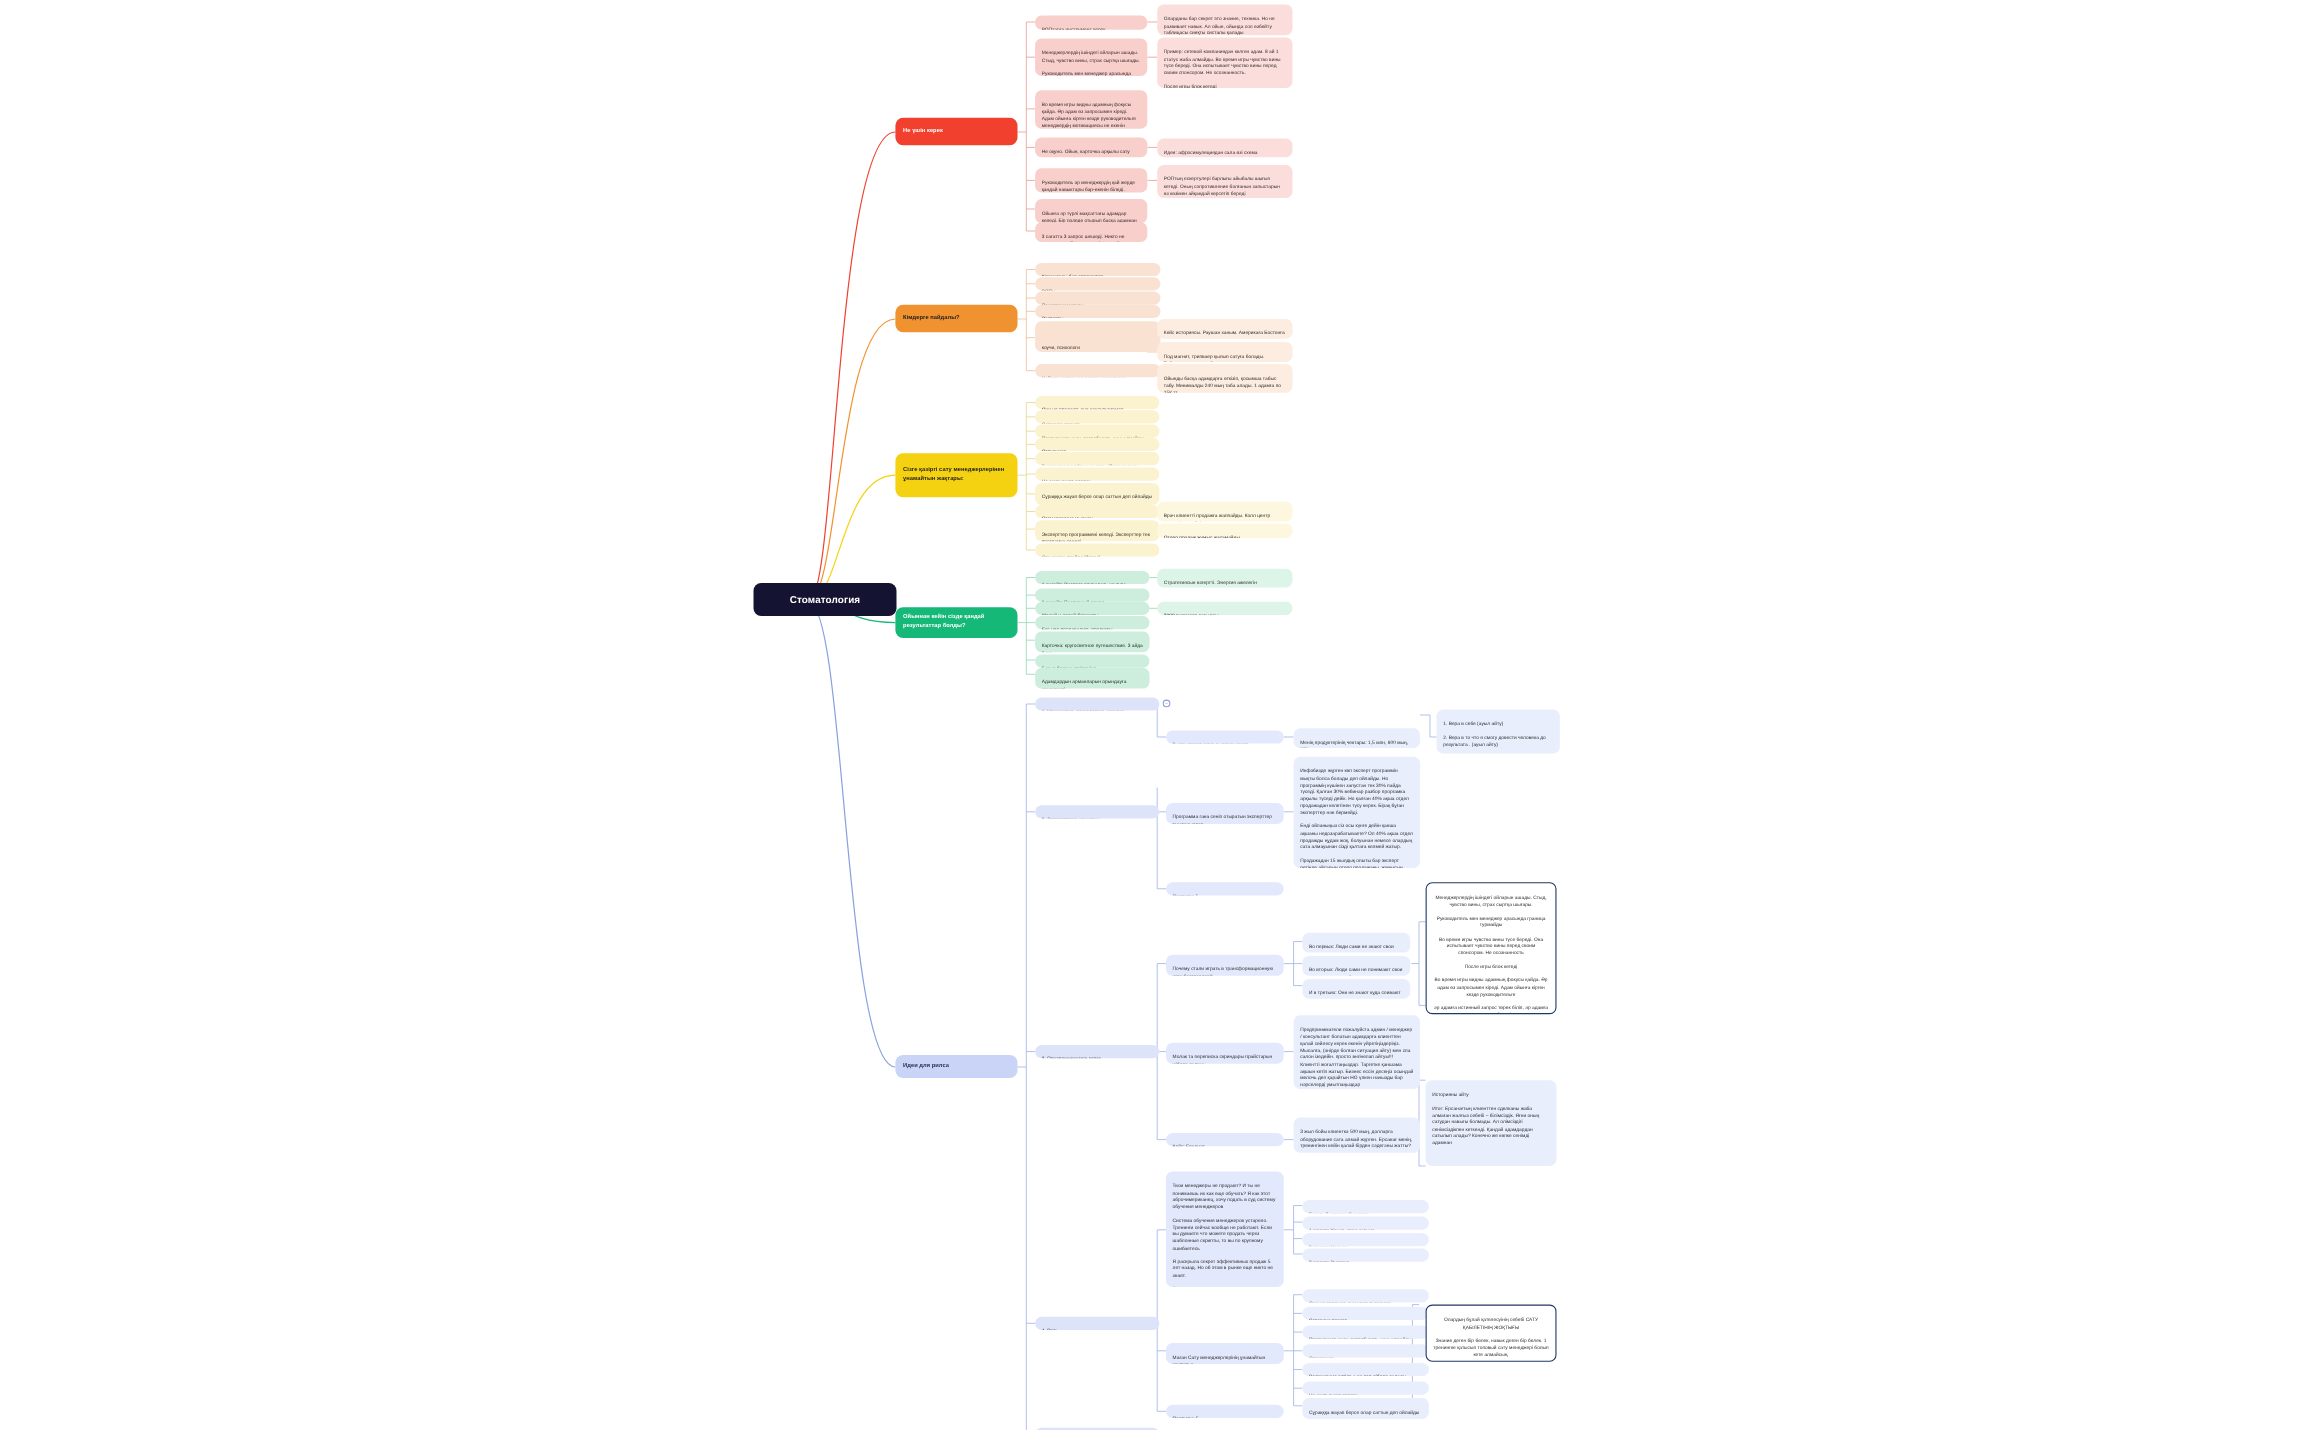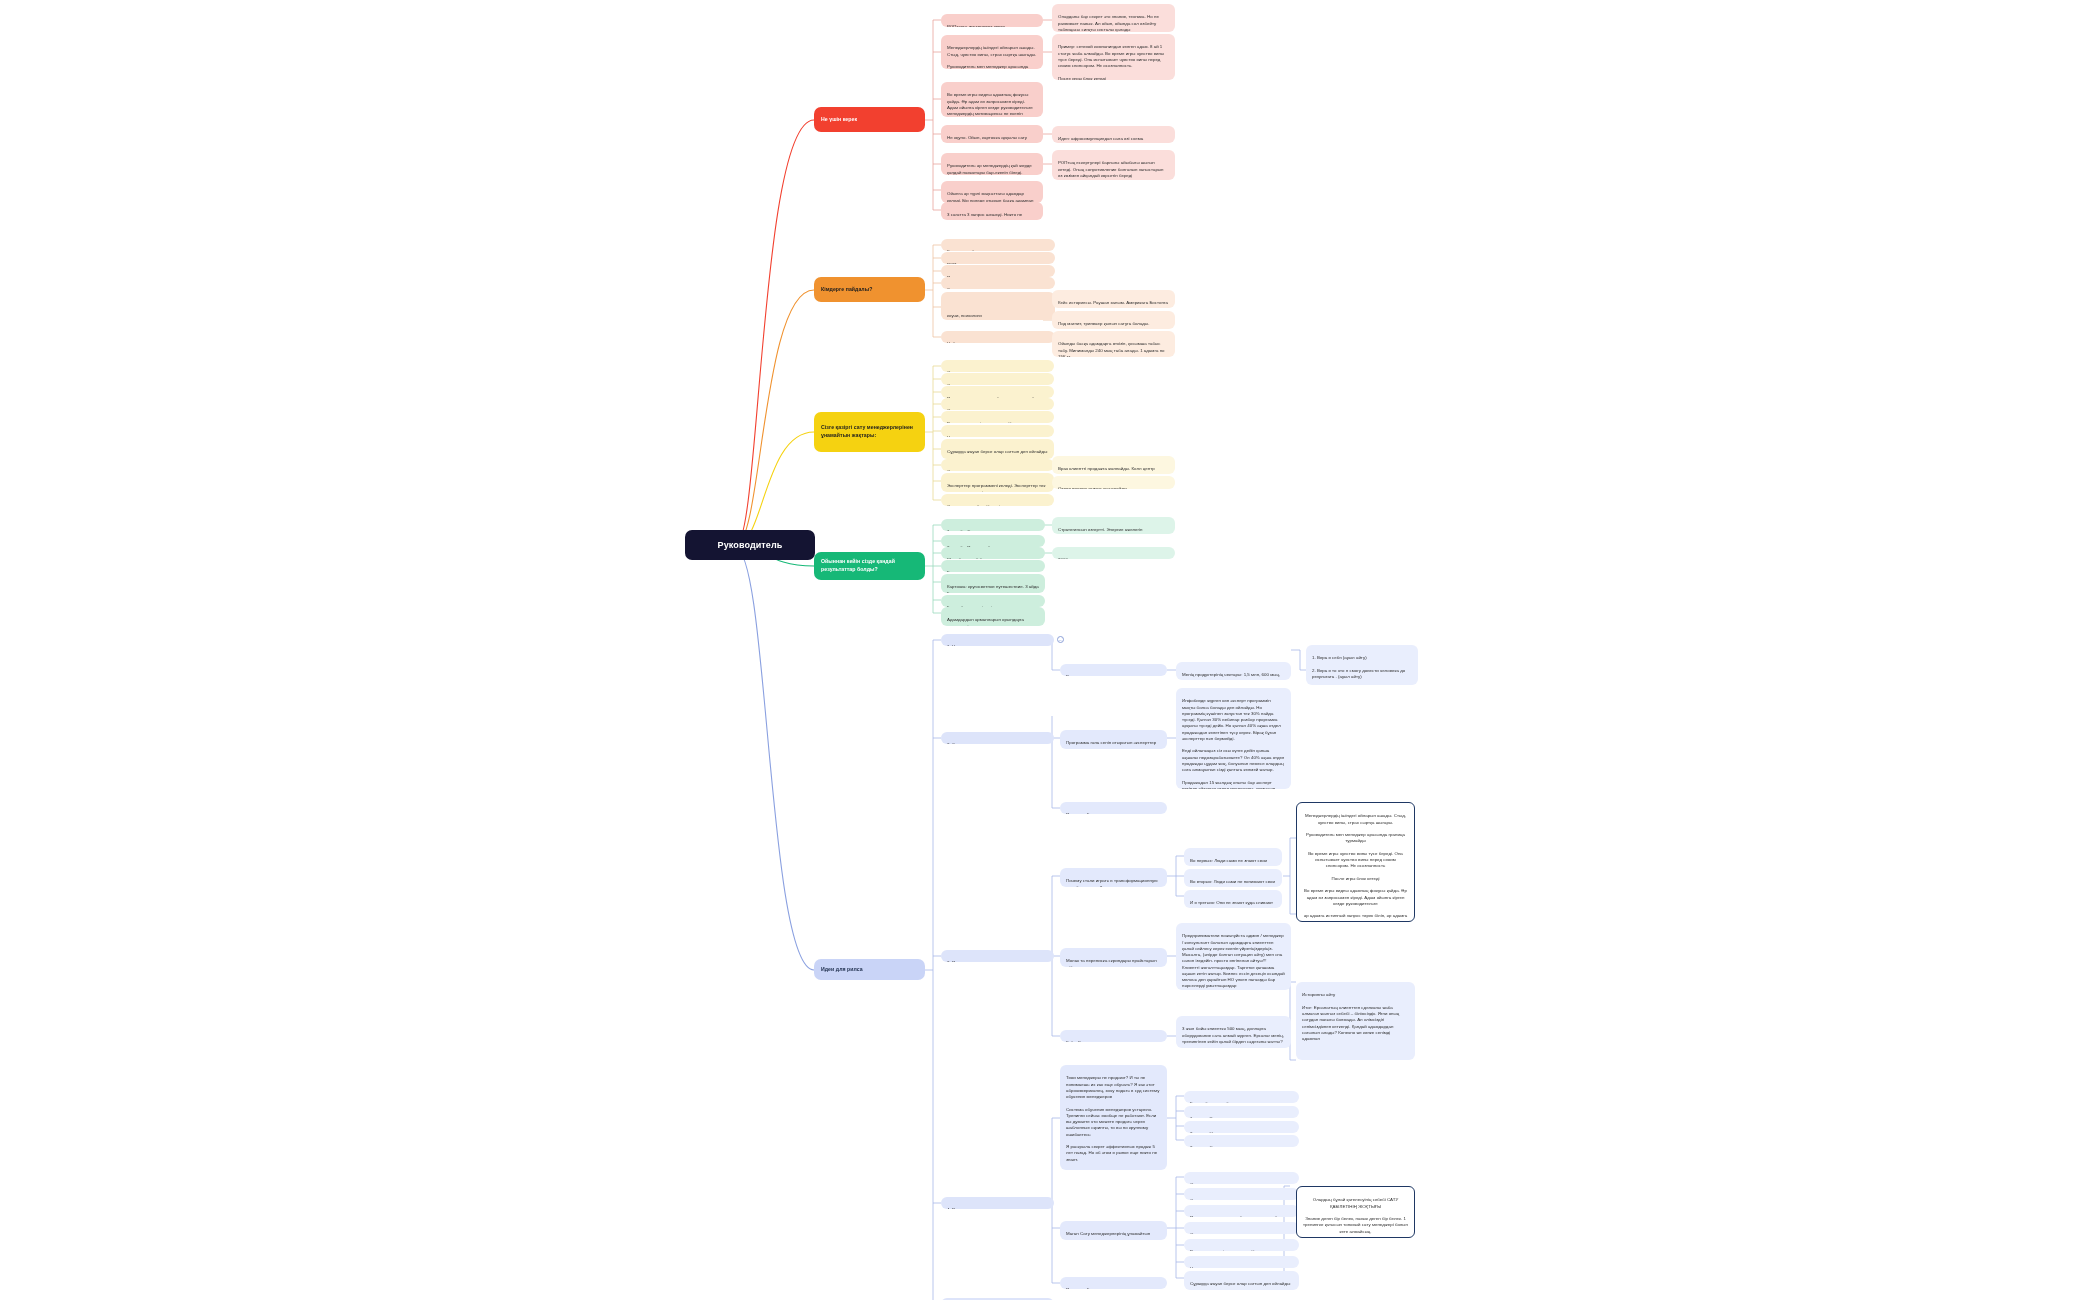--- a/index.html
+++ b/index.html
@@ -238,21 +238,21 @@
       <path d="M1176 1228 L 1184 1228"></path>
       <path d="M1176 1245 L 1184 1245"></path>
       <path d="M1176 1262 L 1184 1262"></path>
       <path d="M1176 1278 L 1184 1278"></path>
       <path d="M1290 1186 L 1284 1186 L 1284 1272 L 1290 1272"></path>
       <path d="M1296 1228 L 1290 1228"></path>
     </g>
   </svg>
 
   <div class="node root" style="left:685px; top:530px; width:130px; height:30px;">
-    <span>Руководитель</span>
+    <span>Стоматология</span>
   </div>
 
   <div class="node head red" style="left:814px; top:107px; width:111px; height:25px;">
     <span>Не үшін керек</span>
   </div>
 
   <div class="node head orange" style="left:814px; top:277px; width:111px; height:25px;">
     <span>Кімдерге пайдалы?</span>
   </div>
 

